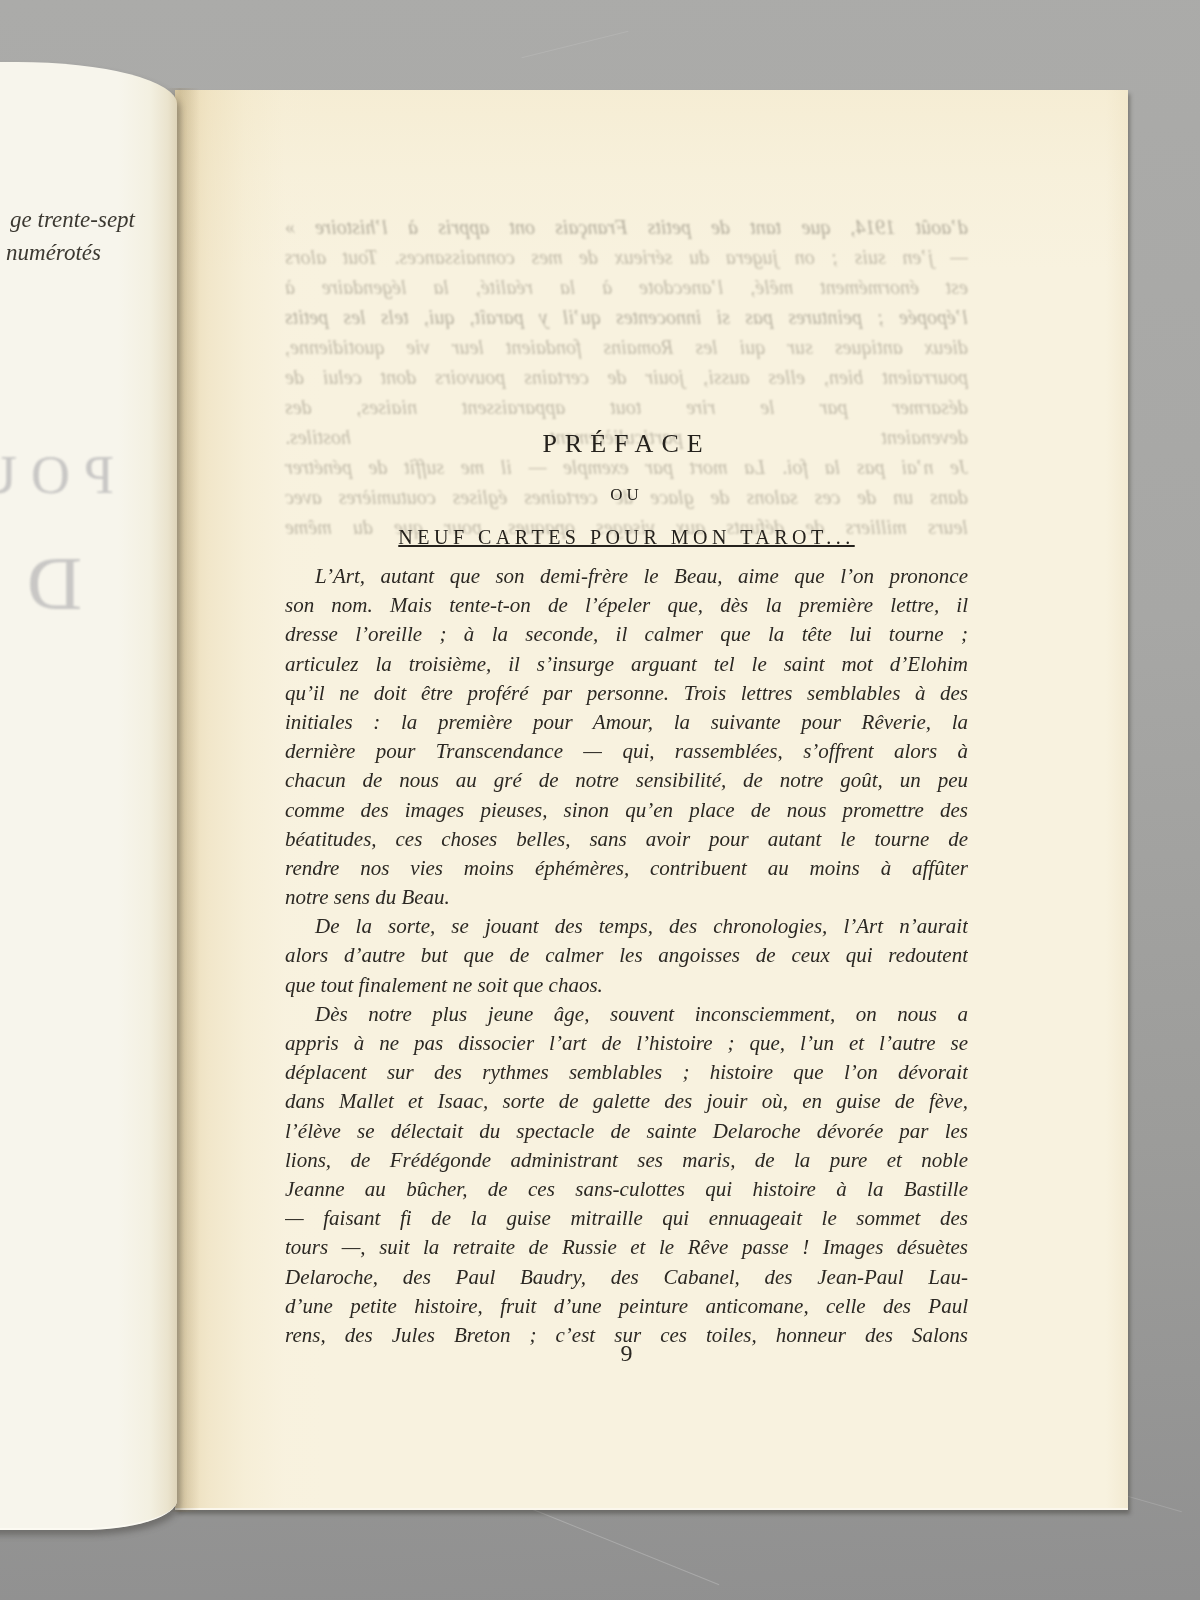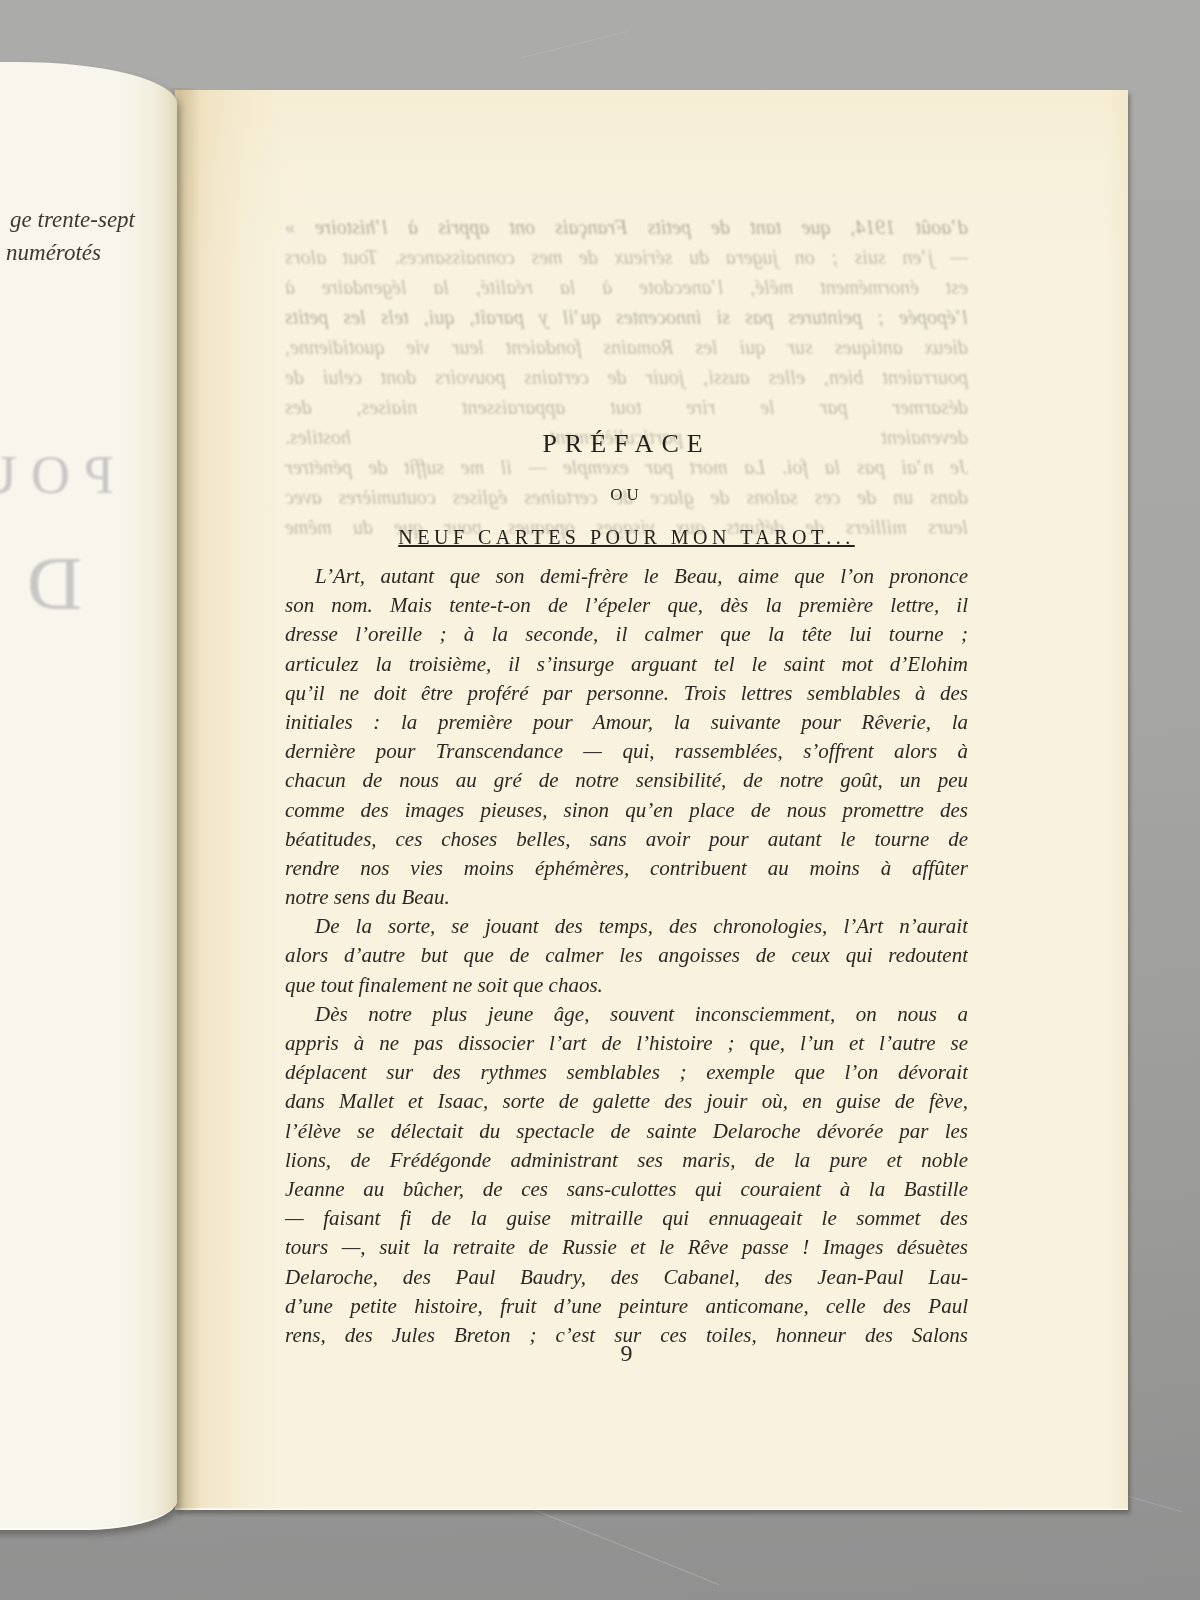--- a/index.html
+++ b/index.html
@@ -98,25 +98,25 @@
       <div>chacun de nous au gré de notre sensibilité, de notre goût, un peu</div>
       <div>comme des images pieuses, sinon qu’en place de nous promettre des</div>
       <div>béatitudes, ces choses belles, sans avoir pour autant le tourne de</div>
       <div>rendre nos vies moins éphémères, contribuent au moins à affûter</div>
       <div class="end">notre sens du Beau.</div>
       <div class="ind">De la sorte, se jouant des temps, des chronologies, l’Art n’aurait</div>
       <div>alors d’autre but que de calmer les angoisses de ceux qui redoutent</div>
       <div class="end">que tout finalement ne soit que chaos.</div>
       <div class="ind">Dès notre plus jeune âge, souvent inconsciemment, on nous a</div>
       <div>appris à ne pas dissocier l’art de l’histoire ; que, l’un et l’autre se</div>
-      <div>déplacent sur des rythmes semblables ; exemple que l’on dévorait</div>
+      <div>déplacent sur des rythmes semblables ; histoire que l’on dévorait</div>
       <div>dans Mallet et Isaac, sorte de galette des jouir où, en guise de fève,</div>
       <div>l’élève se délectait du spectacle de sainte Delaroche dévorée par les</div>
       <div>lions, de Frédégonde administrant ses maris, de la pure et noble</div>
-      <div>Jeanne au bûcher, de ces sans-culottes qui couraient à la Bastille</div>
+      <div>Jeanne au bûcher, de ces sans-culottes qui histoire à la Bastille</div>
       <div>— faisant fi de la guise mitraille qui ennuageait le sommet des</div>
       <div>tours —, suit la retraite de Russie et le Rêve passe ! Images désuètes</div>
       <div>Delaroche, des Paul Baudry, des Cabanel, des Jean-Paul Lau-</div>
       <div>d’une petite histoire, fruit d’une peinture anticomane, celle des Paul</div>
       <div>rens, des Jules Breton ; c’est sur ces toiles, honneur des Salons</div>
     </div>
 
     <div class="pagenum">9</div>
   </div>
 

